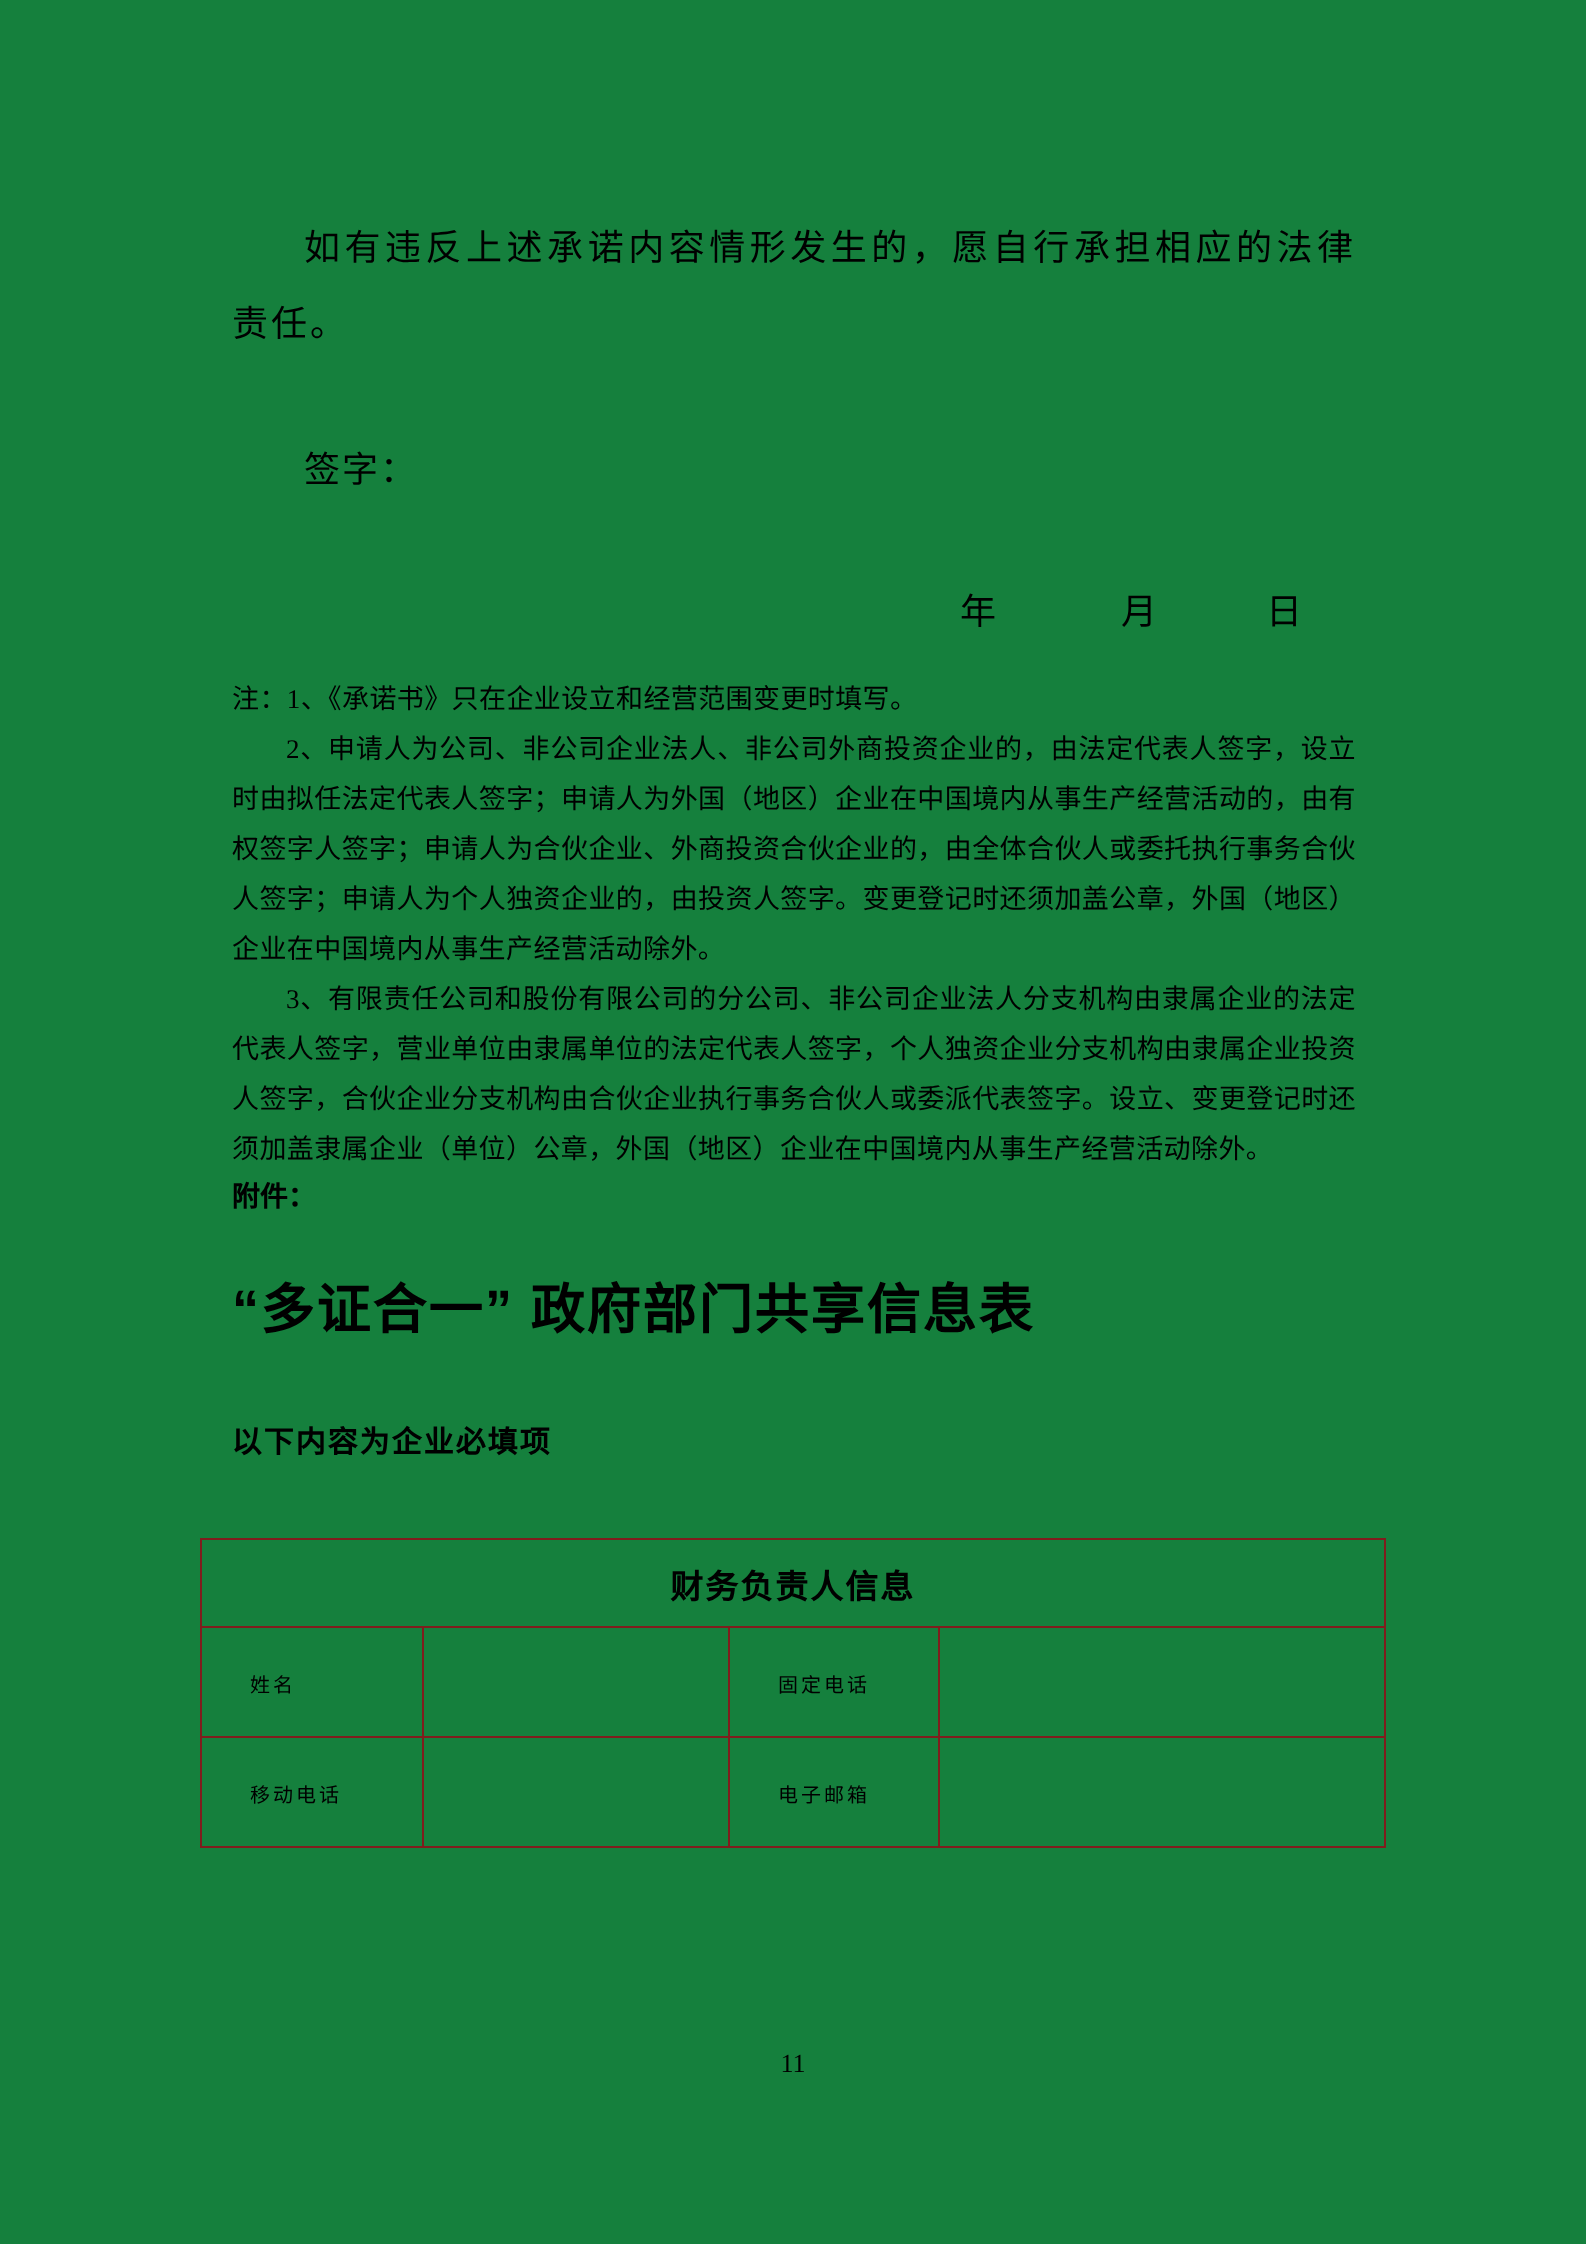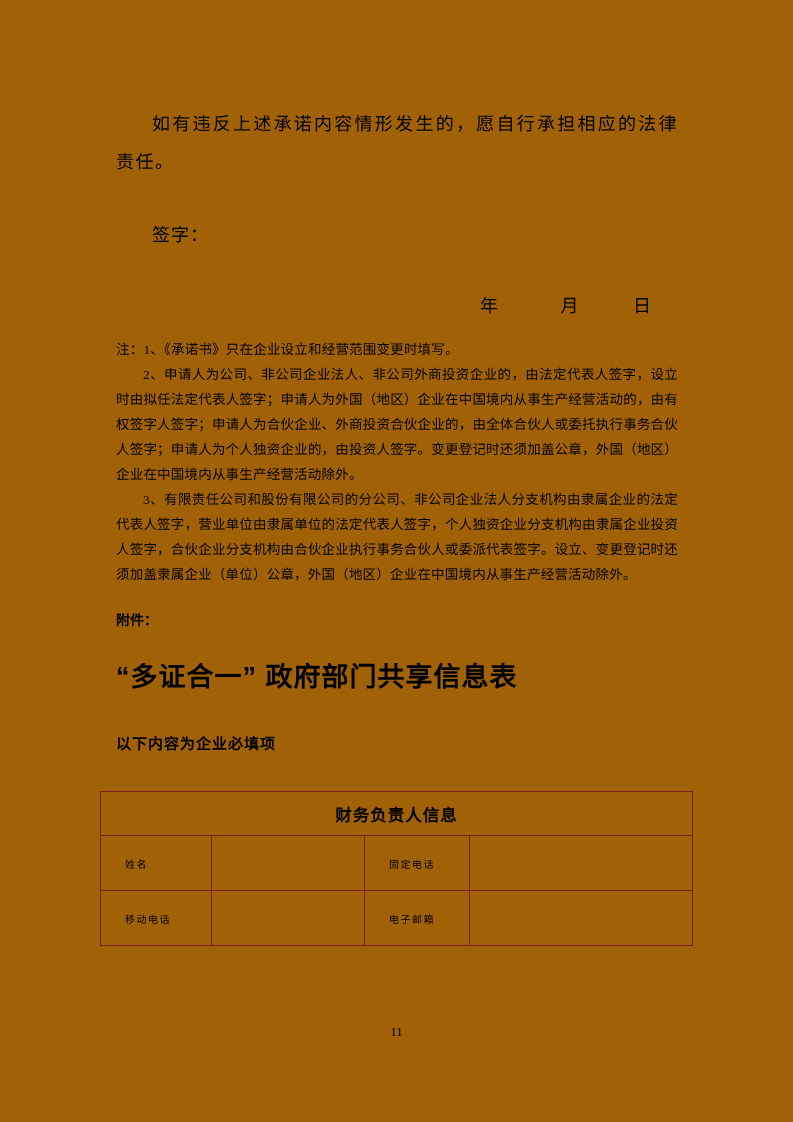--- a/index.html
+++ b/index.html
@@ -1,19 +1,19 @@
 <!DOCTYPE html>
 <html lang="zh-CN"><head>
 <meta charset="utf-8">
 <style>
   * { margin:0; padding:0; box-sizing:border-box; }
   html, body { background:#ffffff; }
   .page {
     position:relative; width:793px; height:1122px; margin:0 auto;
-    background:#a16207; color:#000000; overflow:hidden;
+    background:#15803d; color:#000000; overflow:hidden;
     font-family:"Liberation Serif","DejaVu Serif",serif;
   }
   .content { position:absolute; left:116px; top:0; width:562px; }
 
   .para-main {
     margin-top:106px; font-size:18px; line-height:2.1;
     text-indent:2em; text-align:justify; letter-spacing:1.5px;
   }
   .signature {
     margin-top:35px; font-size:18px; line-height:2.1;
@@ -27,21 +27,21 @@
   .date-line .gap2 { margin-left:50px; }
 
   .notes { margin-top:12px; }
   .note {
     font-size:13.5px; line-height:1.85; text-align:justify;
     letter-spacing:0.2px;
   }
   .note.indent { text-indent:2em; }
 
   .attachment-label {
-    margin-top:22px; font-size:14px; line-height:1.5; font-weight:bold;
+    font-size:14px; line-height:1.5; font-weight:bold;
     font-family:"Liberation Sans","DejaVu Sans",sans-serif;
   }
   .attachment-title {
     margin-top:28px; font-size:27px; line-height:1.4; font-weight:bold;
     text-align:left; letter-spacing:1px;
     font-family:"Liberation Sans","DejaVu Sans",sans-serif;
   }
   .required-note {
     margin-top:36px; font-size:15px; line-height:1.45; font-weight:bold;
     letter-spacing:1px;

